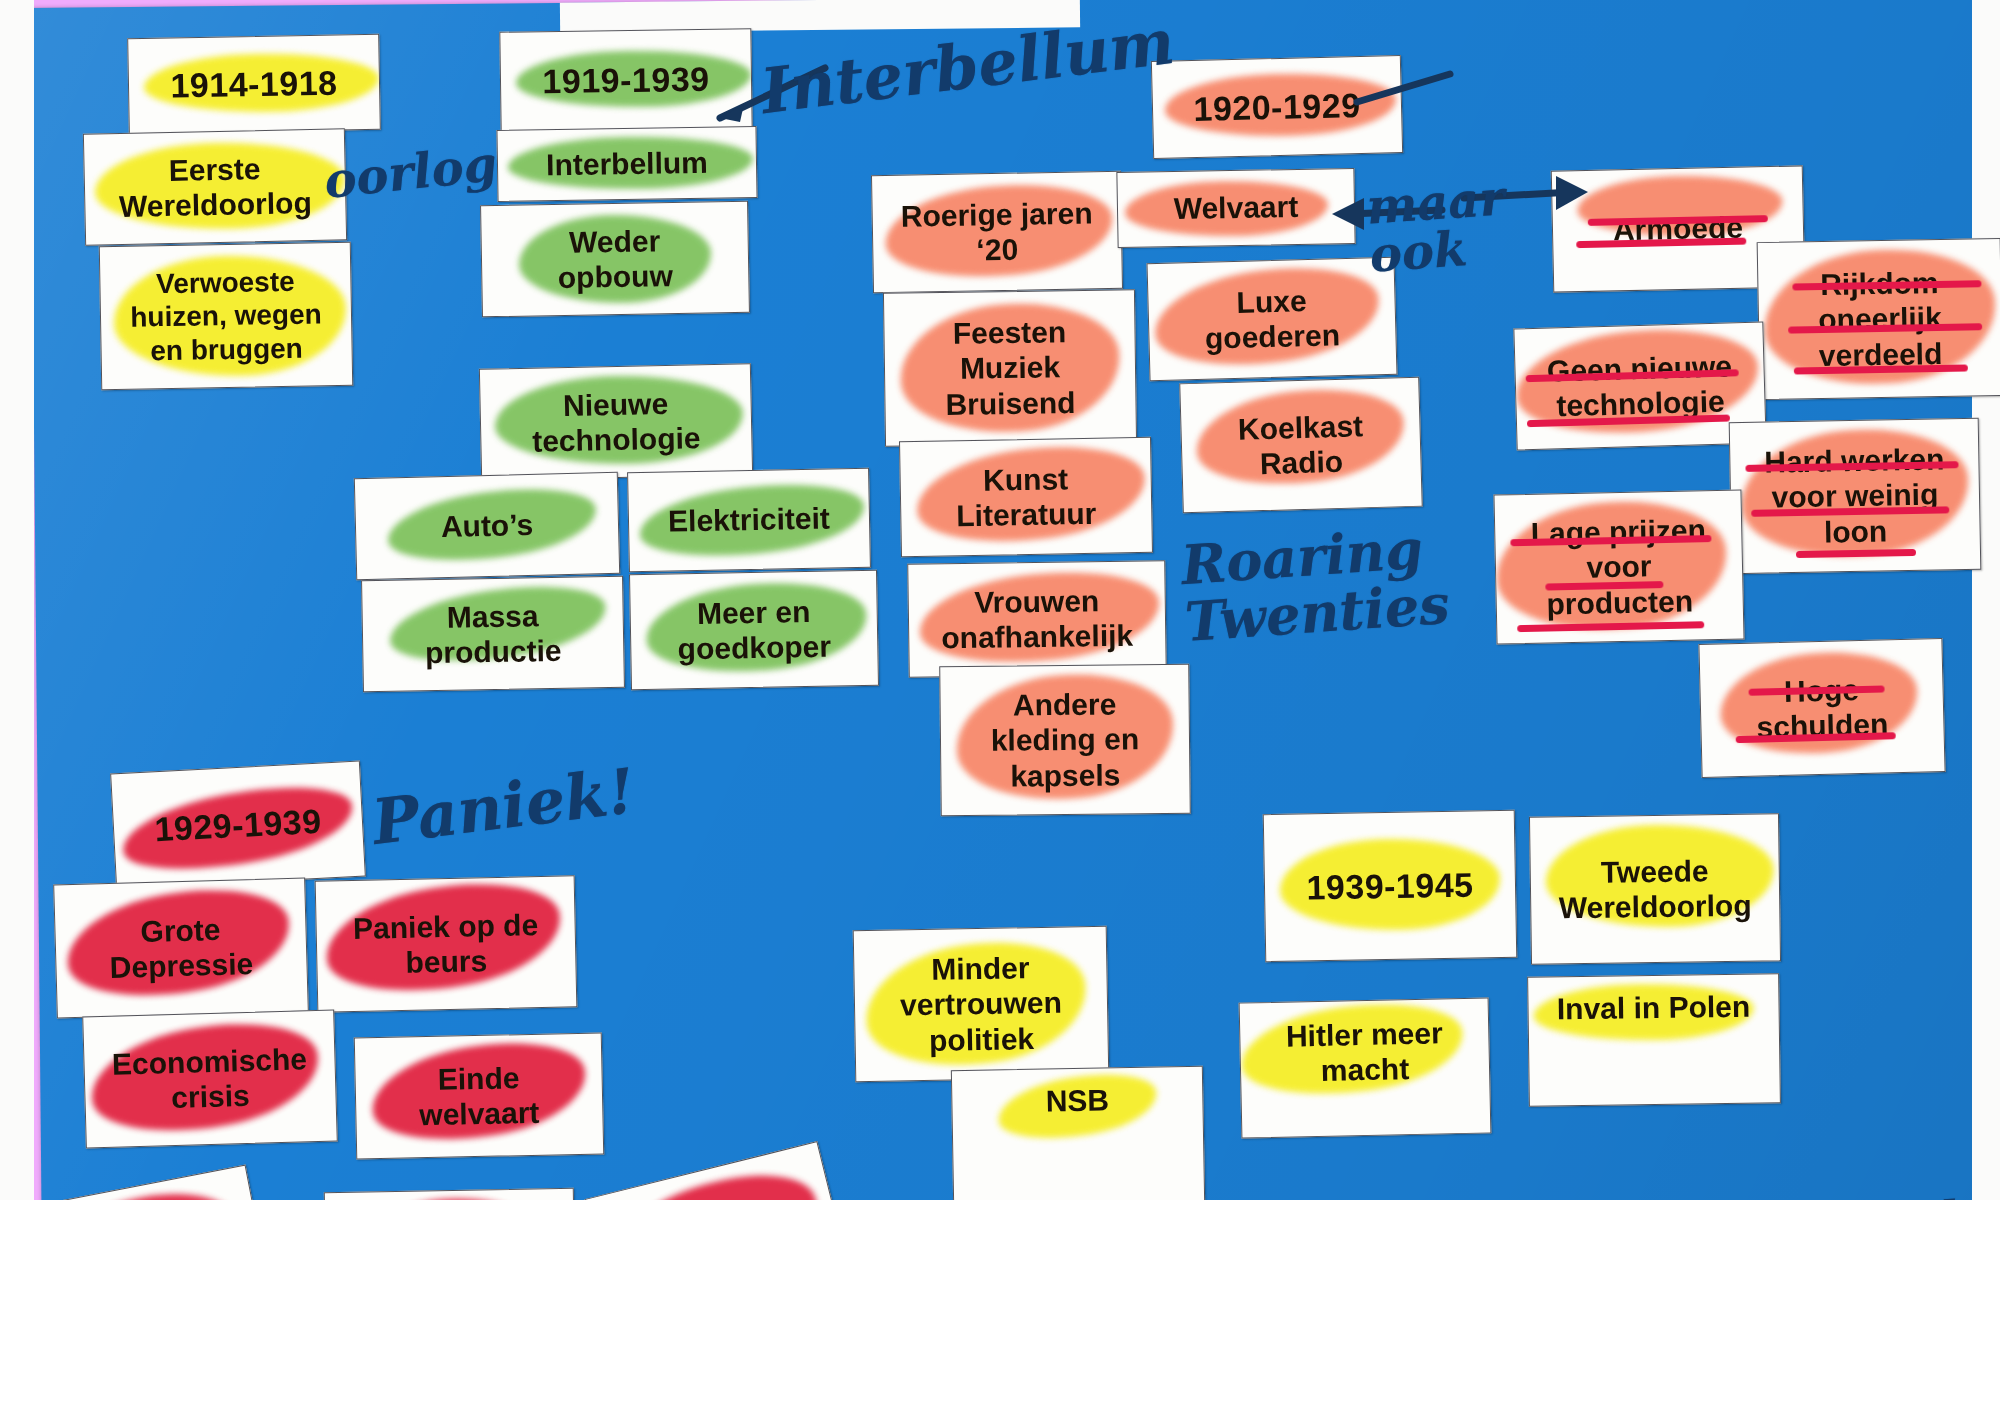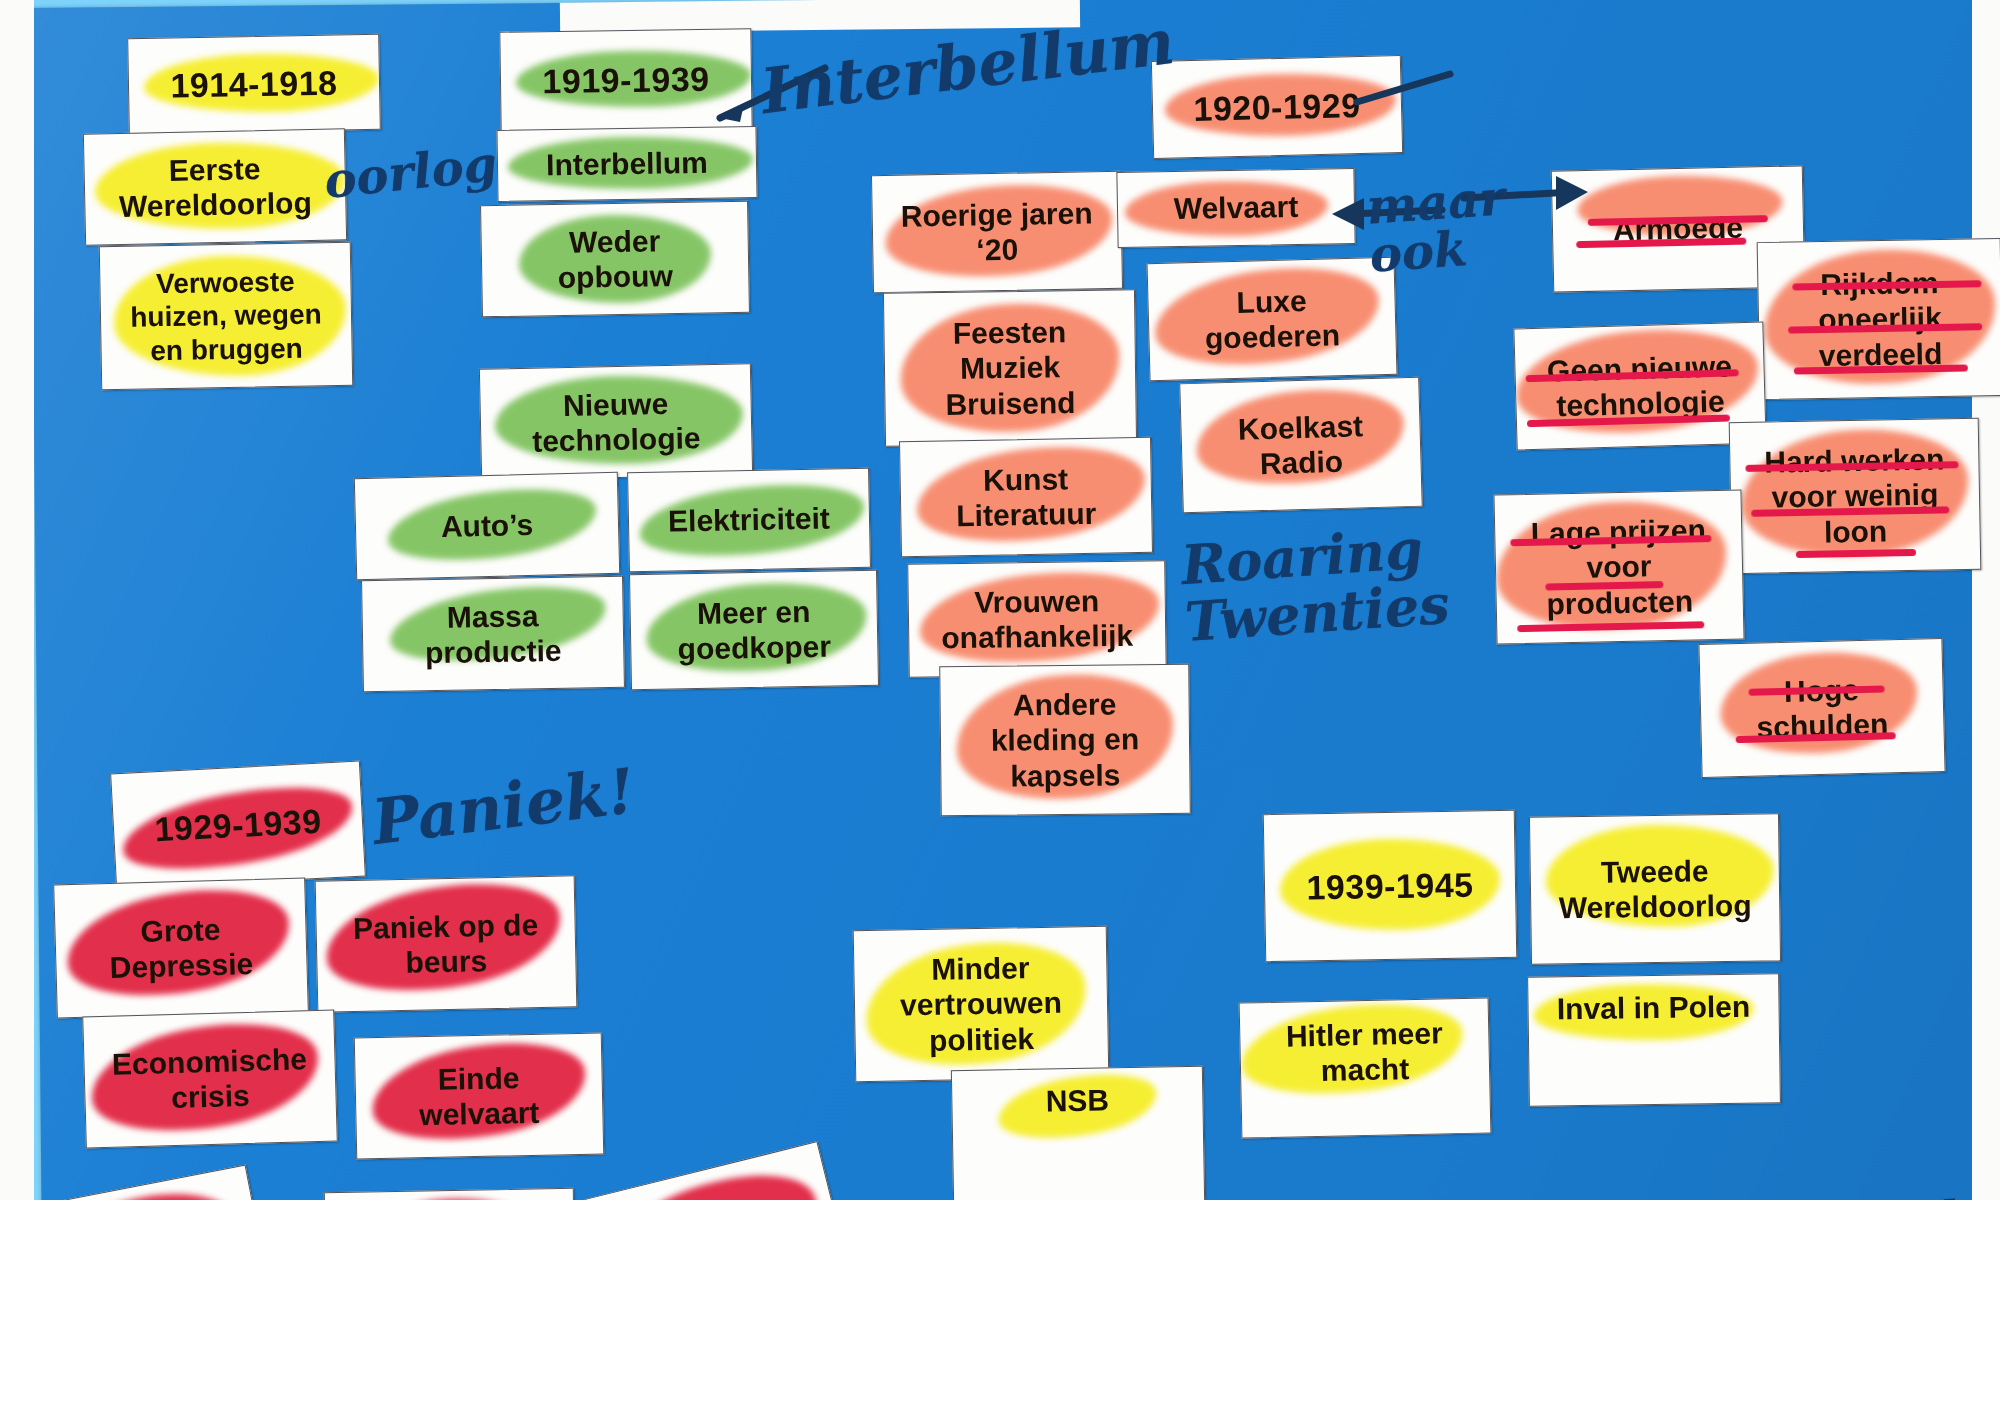--- a/index.html
+++ b/index.html
@@ -1,21 +1,21 @@
 <!DOCTYPE html>
 <html><head>
 <meta charset="utf-8">
 <style>
   html,body{margin:0;padding:0;background:#ffffff;}
   body{font-family:"Liberation Sans",sans-serif;}
 
   #board{
     position:relative;
     width:2000px;height:1200px;
-    background:#7dd3fc;
+    background:#f0abfc;
     overflow:hidden;
   }
   
   .poster{
     position:absolute;
     left:30px; top:8px;
     width:1945px; height:1380px;
     background:#1b7fd4;
     transform:rotate(-0.55deg);
     transform-origin:0 0;

